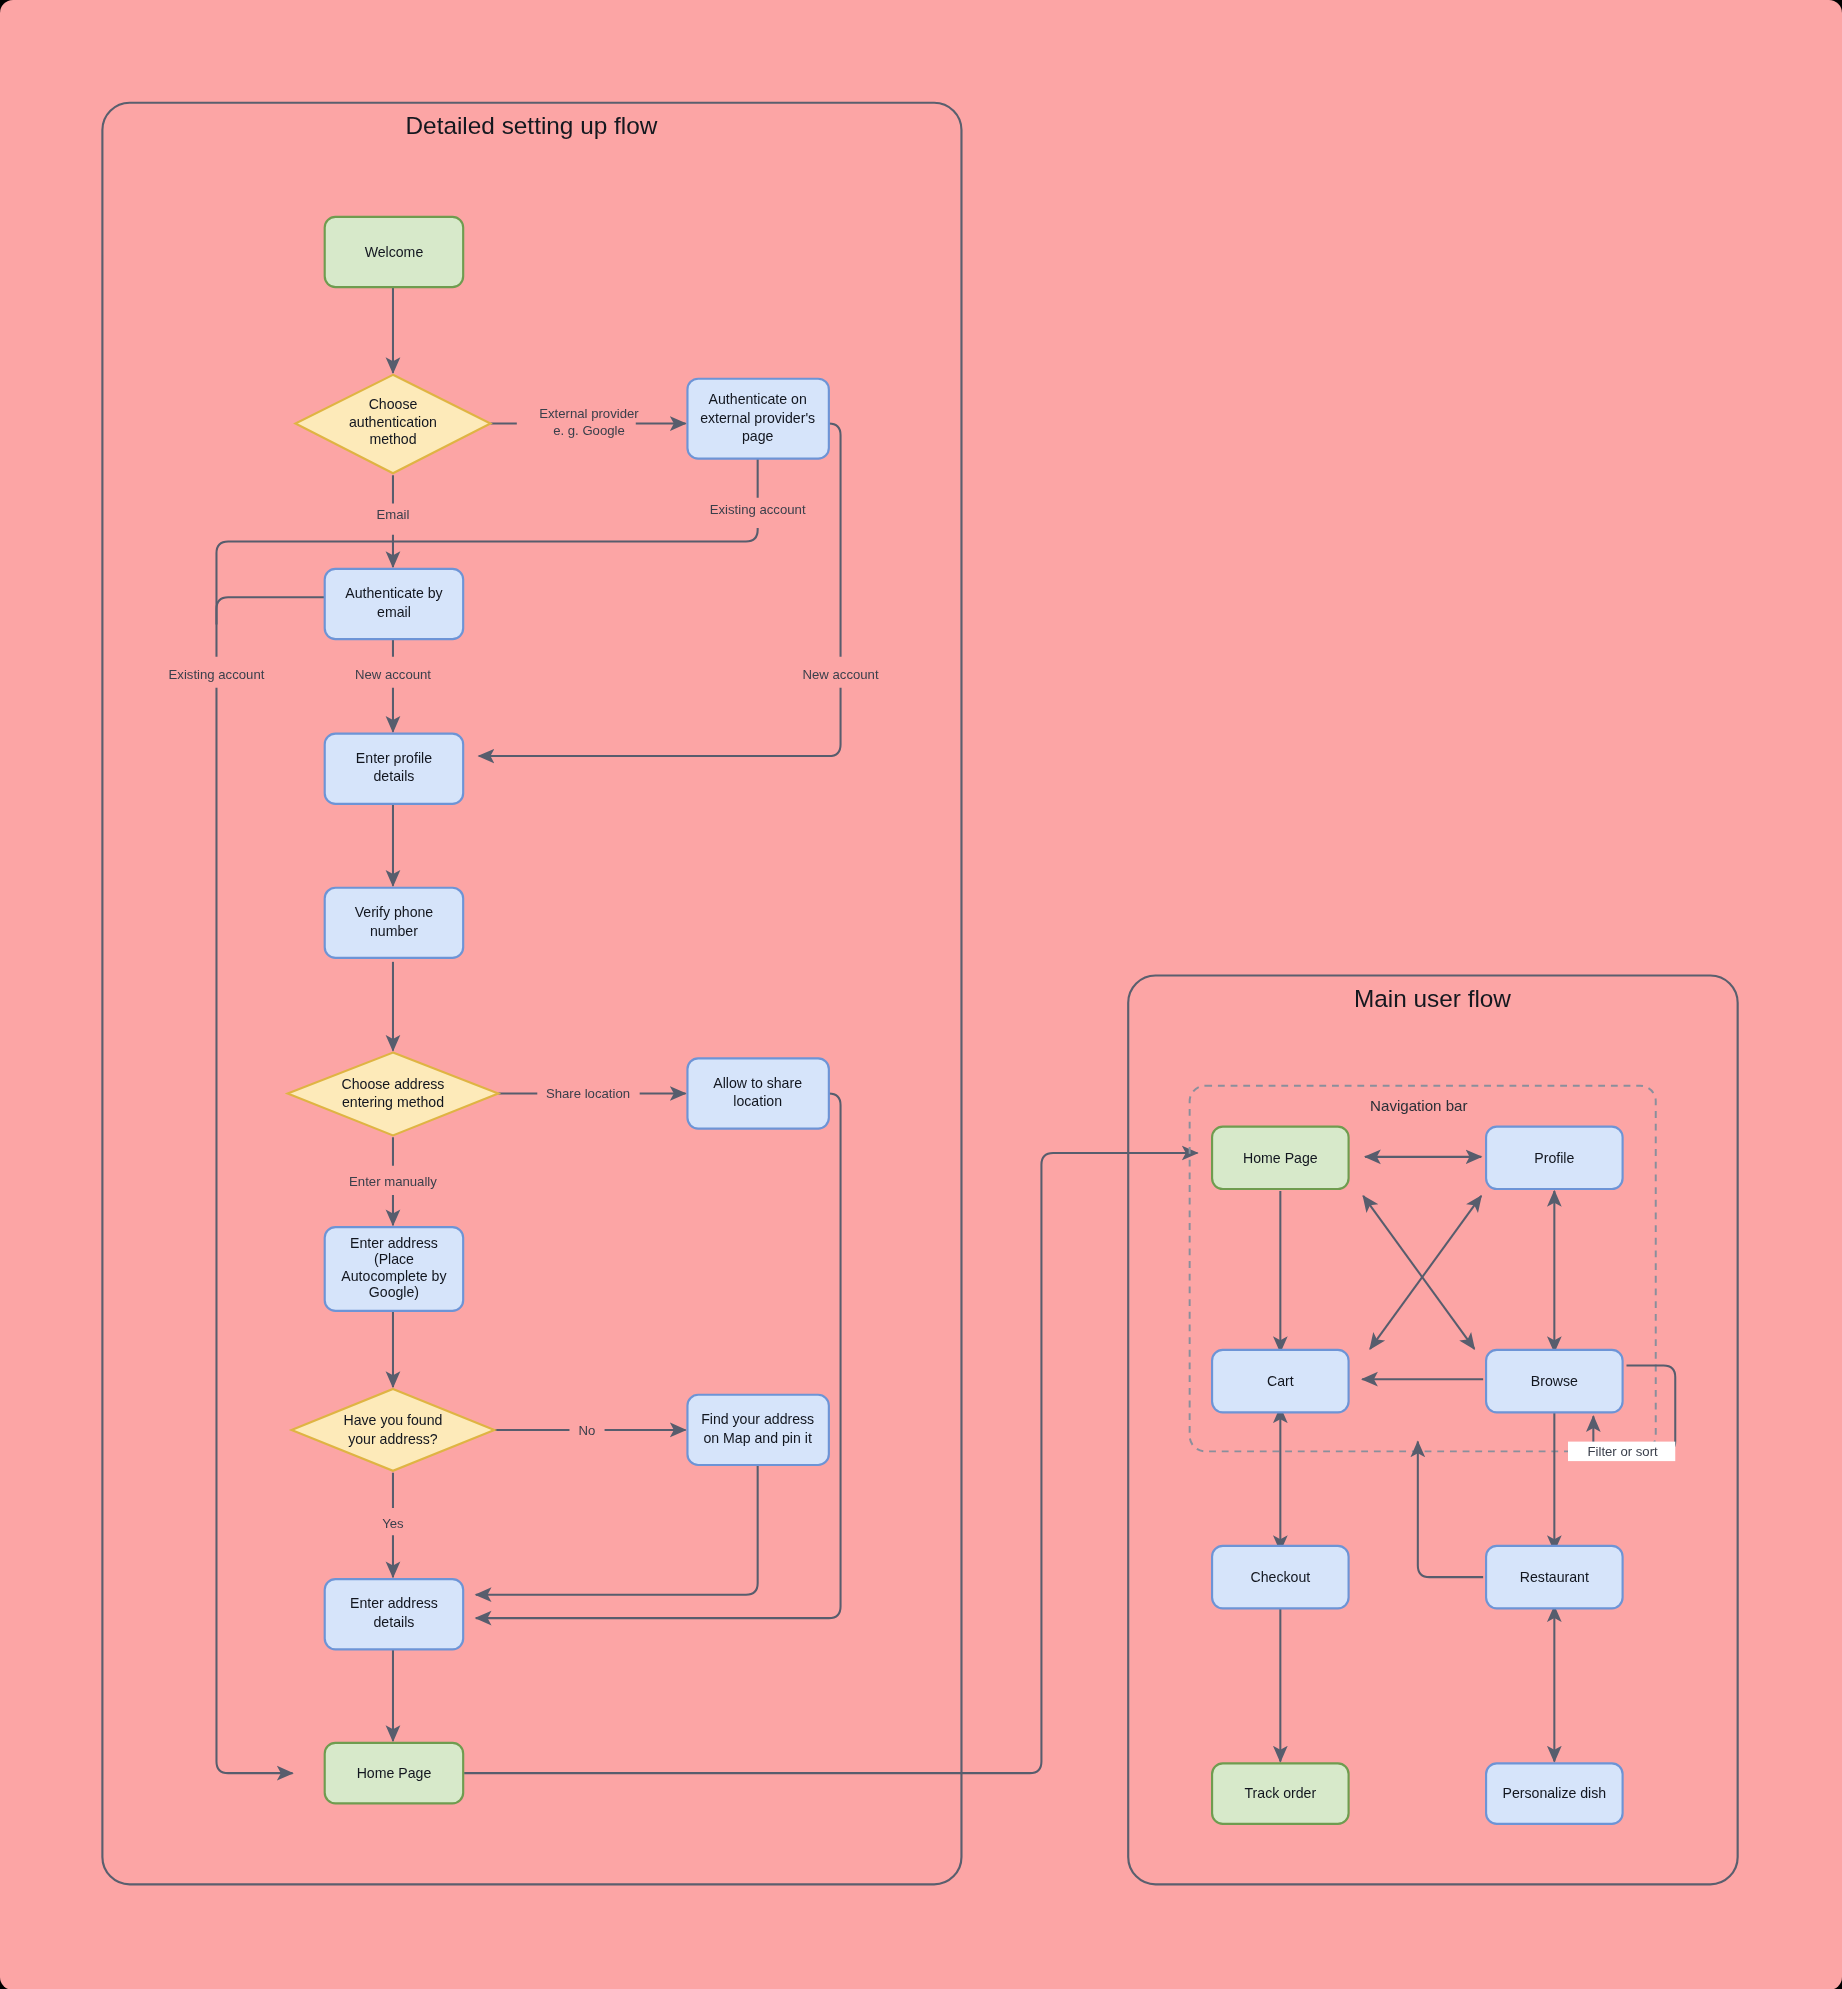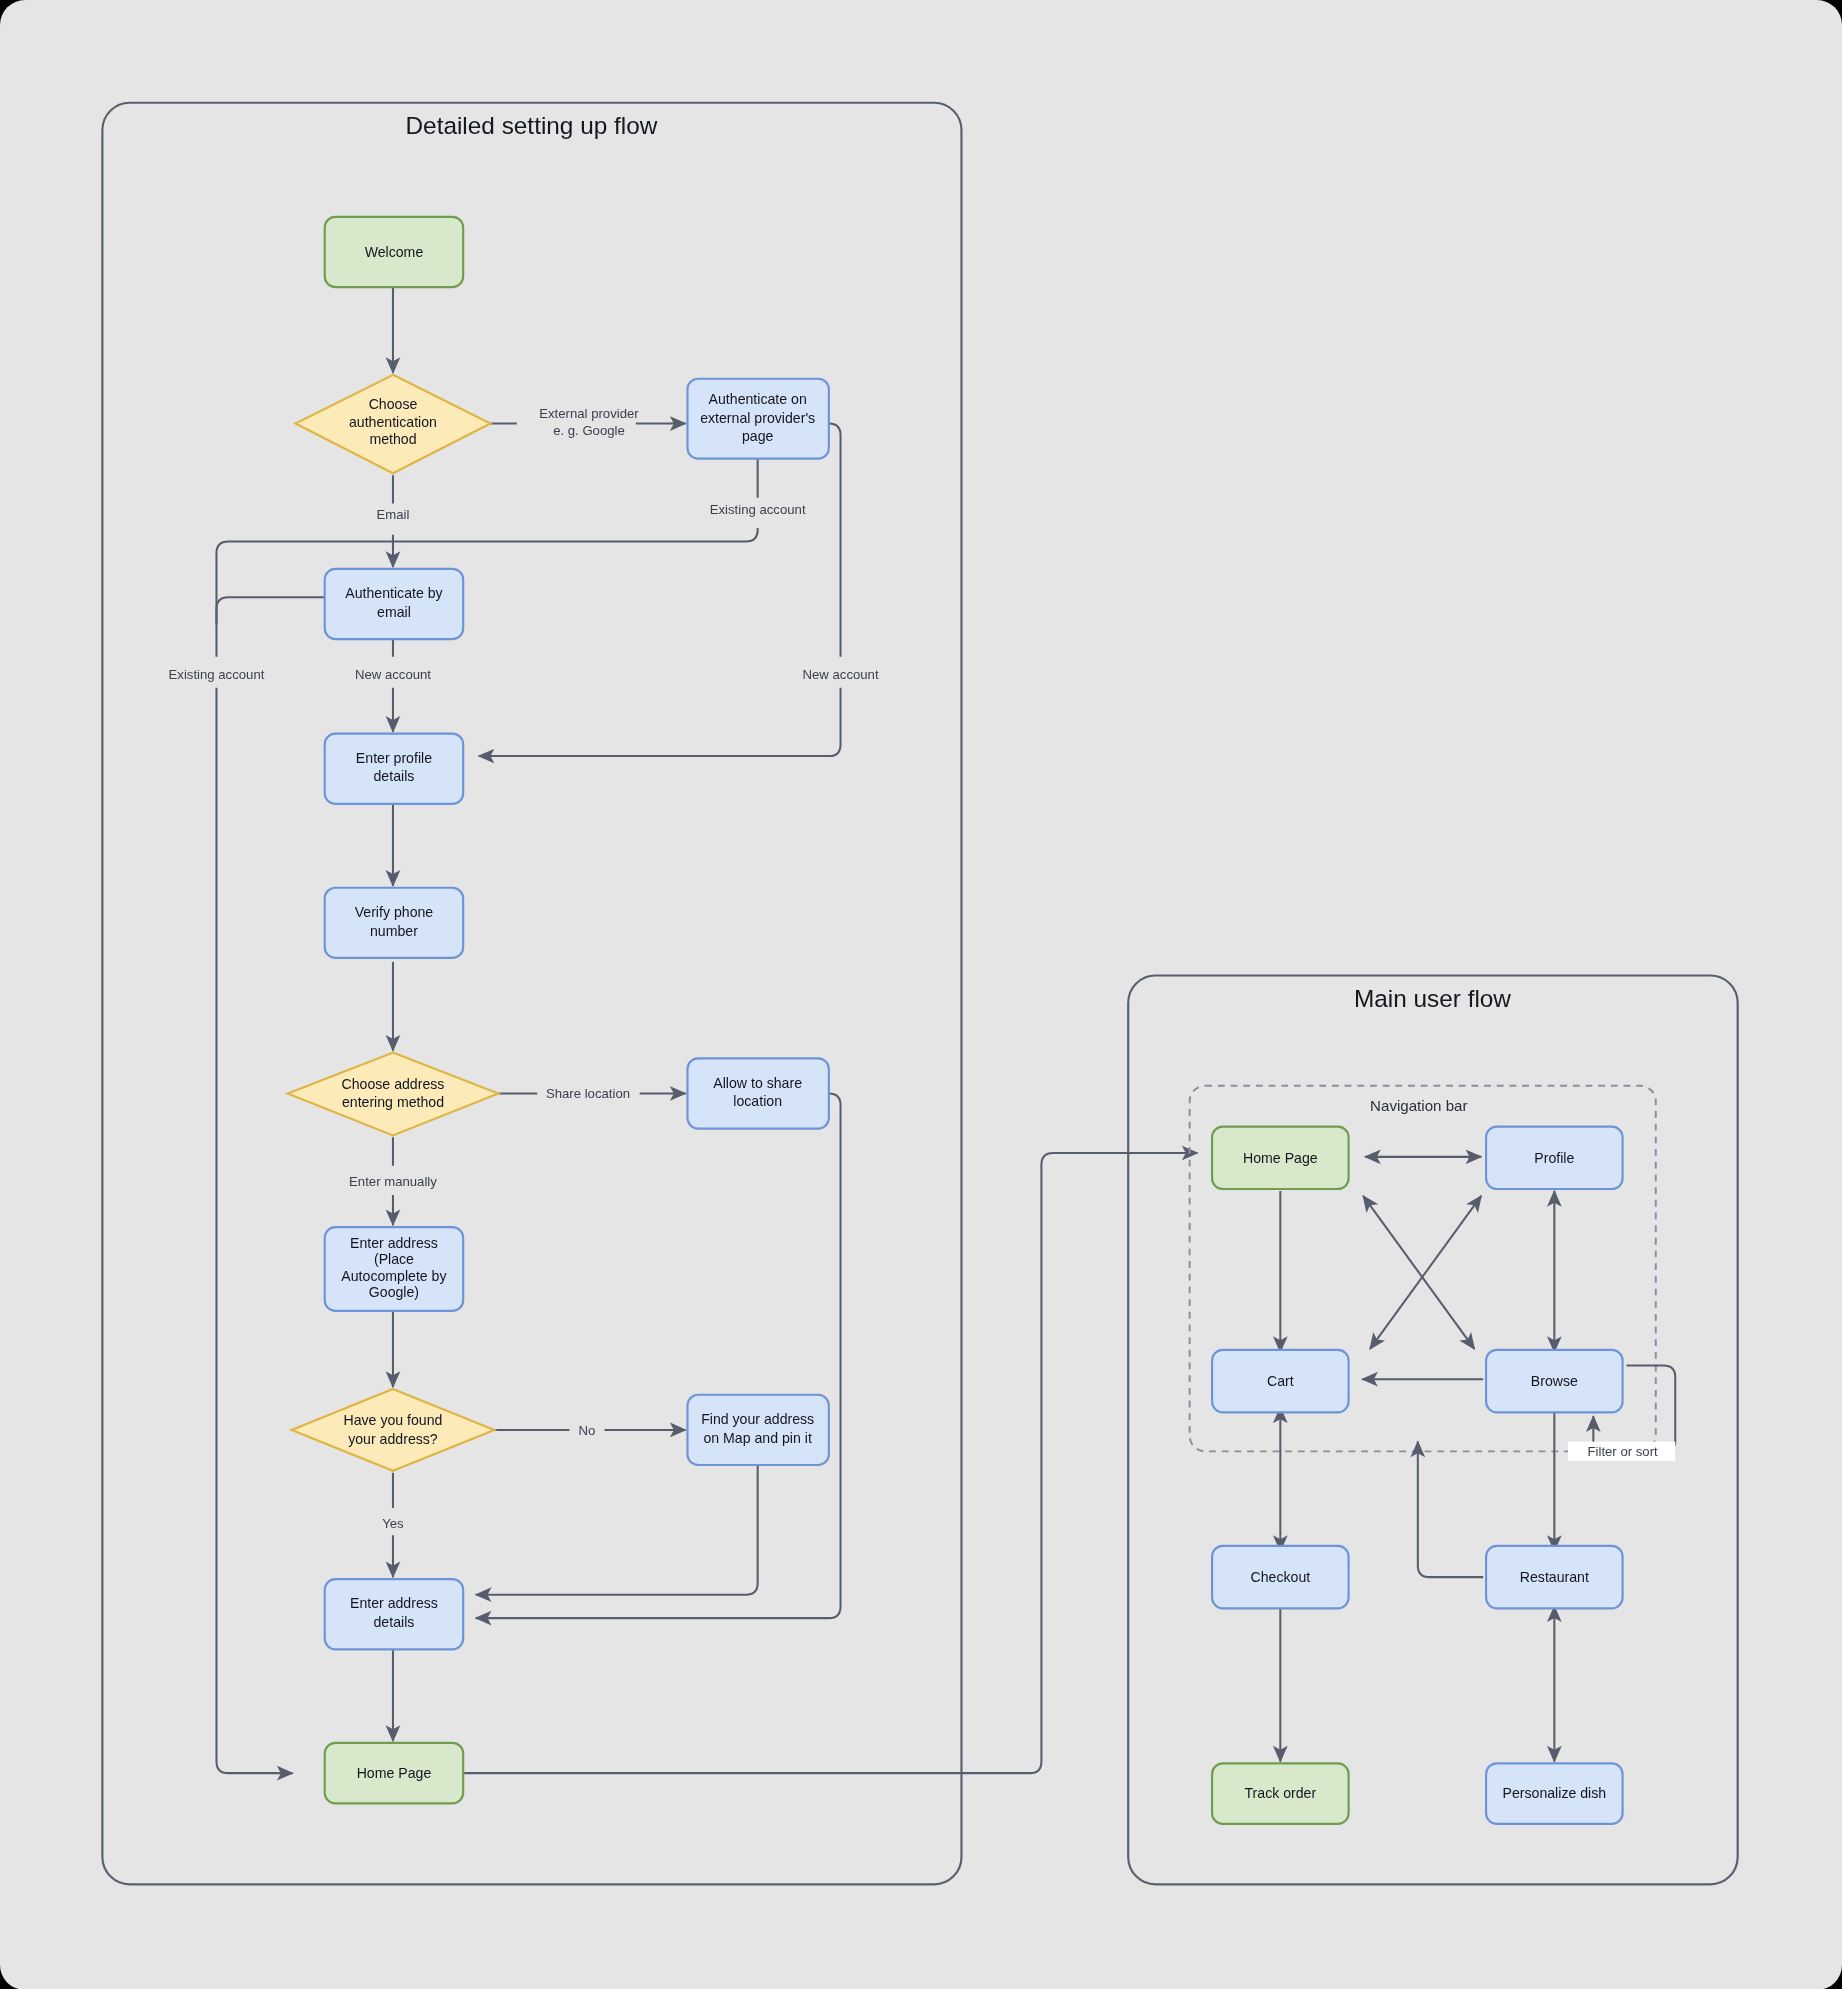--- a/index.html
+++ b/index.html
@@ -1,20 +1,20 @@
 <!DOCTYPE html>
 <html><head>
 <meta charset="utf-8">
 <style>
   html,body{margin:0;padding:0;background:#000;}
   #page{
     position:relative;
     width:1842px;height:1990px;
-    background:#e5e5e5;
-    border-radius:25px;
+    background:#fca5a5;
+    border-radius:13px;
     overflow:hidden;
     font-family:"Liberation Sans", sans-serif;
   }
   svg#canvas{position:absolute;left:0;top:0;width:1842px;height:1990px;display:block;}
   .panel-frame{fill:none;stroke:#5a5f6e;stroke-width:2.2;}
   .group-frame{fill:none;stroke:#8a8f9c;stroke-width:2;stroke-dasharray:7 6;}
   .edge{fill:none;stroke:#575d6d;stroke-width:2.1;stroke-linecap:butt;stroke-linejoin:round;}
   .node-rect{stroke-width:2.2;}
   .node-blue{fill:#d6e4fa;stroke:#6d94d6;}
   .node-green{fill:#d7e9ca;stroke:#6f9c4f;}

